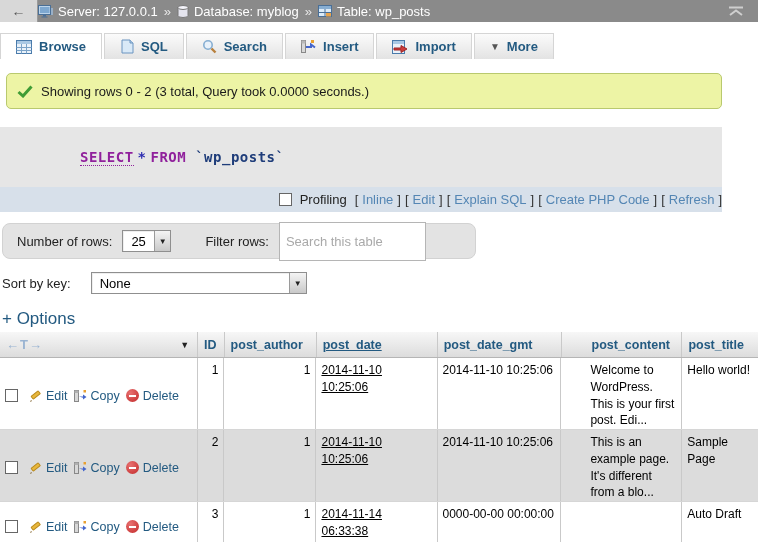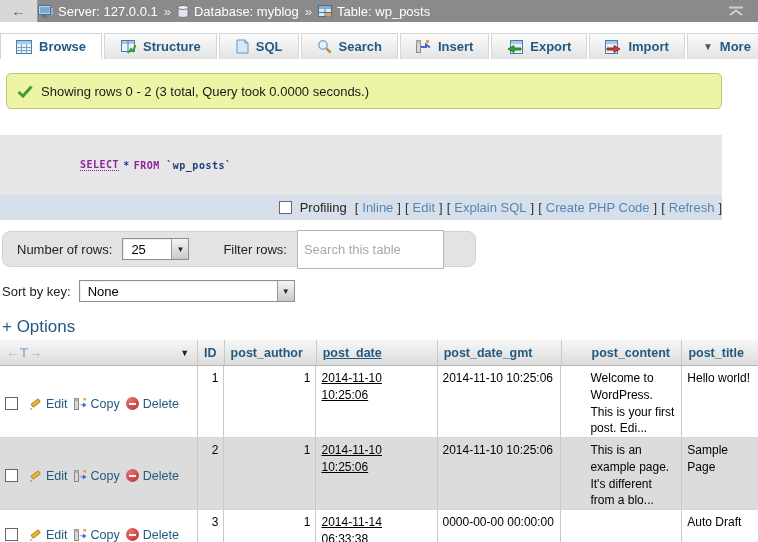--- a/index.html
+++ b/index.html
@@ -18,41 +18,41 @@
   .tabs { display:flex; height:37px; background:#fff; padding-top:11px; }
   .tab { display:flex; align-items:center; gap:7px; padding:0 15px; margin-right:2px;
          background:linear-gradient(#fbfbfb,#e3e3e3); border:1px solid #d5d5d5; border-bottom:none;
          color:#235a81; font-weight:bold; font-size:13px; cursor:pointer; white-space:nowrap; }
   .tab.active { background:#fff; border-color:#d5d5d5; }
   .tab .more-arrow { color:#555; font-size:10px; }
   
   .msg { margin:14px 36px 0 6px; height:36px; width:716px; background:#edf4a5; border:1px solid #b9c96e; border-radius:5px;
          display:flex; align-items:center; gap:8px; padding-left:10px; color:#1a1a1a; font-size:13px; }
   
-  .sqlbox { margin-top:26px; width:722px; height:60px; background:#e6e6e6; display:flex; align-items:center; padding-left:80px;
-            font-family:"DejaVu Sans Mono", monospace; font-size:10px; letter-spacing:0.5px; }
+  .sqlbox { margin-top:18px; width:722px; height:60px; background:#e6e6e6; display:flex; align-items:center; padding-left:80px;
+            font-family:"DejaVu Sans Mono", monospace; font-size:14px; letter-spacing:0.5px; }
   .kw { color:#90219c; font-weight:bold; }
   .kw.help { border-bottom:1px dotted #90219c; }
   .op { color:#2b2bb0; font-weight:bold; padding:0 4px; }
   .ident { color:#1f3d7a; font-weight:bold; }
   .profiling { width:722px; height:25px; background:#d7e0ea; display:flex; align-items:center; justify-content:flex-end; gap:4px; font-size:13px; color:#222; }
   .profiling .lbl { margin-right:4px; }
   .br { color:#333; }
   .plink { color:#5486b4; cursor:pointer; }
   
   .rowsbar { margin-top:11px; margin-left:2px; width:474px; height:36px; background:#e3e3e3; border:1px solid #d2d2d2; border-radius:8px;
              display:flex; align-items:center; gap:10px; padding:0 14px; font-size:13px; color:#222; }
   .selectbox { display:flex; height:22px; border:1px solid #8f8f8f; background:#fff; box-shadow:inset 1px 1px 0 #00000010; cursor:pointer; }
   .selectbox .val { display:flex; align-items:center; padding:0 8px; font-size:13px; color:#000; flex:1; }
   .selectbox .btn { width:17px; background:linear-gradient(#f4f4f4,#c9c9c9); border-left:1px solid #9a9a9a; display:flex; align-items:center; justify-content:center; font-size:8px; color:#222; }
-  .sel-rows { width:67px; }
+  .sel-rows { width:49px; }
   .sel-sort { width:216px; }
   .filter-input { width:147px; height:39px; border:1px solid #b5b5b5; padding:2px 6px; font-size:13px; font-family:"Liberation Sans",sans-serif; color:#000; }
   .filter-input::placeholder { color:#a9a9a9; }
-  .sortrow { margin-top:10px; margin-left:2px; height:28px; display:flex; align-items:center; gap:8px; font-size:13px; color:#222; }
+  .sortrow { margin-top:10px; margin-left:2px; height:28px; display:flex; align-items:center; gap:20px; font-size:13px; color:#222; }
   .options-link { display:inline-block; margin:12px 0 3px 2px; color:#235a81; font-size:17px; cursor:pointer; }
   
   .grid { width:758px; font-size:12px; }
   .thead { display:flex; height:26px; background:linear-gradient(#f7f7f7,#dcdcdc); border-bottom:1px solid #b5b5b5; align-items:center; }
   .th { color:#235a81; font-weight:bold; font-size:12.5px; padding:0 6px; height:100%; display:flex; align-items:center; border-right:1px solid #c9c9c9; }
   .th:last-child { border-right:none; }
   .th-act { justify-content:space-between; }
   .nav-glyphs { color:#9ab4d2; font-size:13px; letter-spacing:1px; }
   .sort-tri { color:#222; font-size:9px; padding-right:2px; }
   .trow { display:flex; align-items:stretch; border-bottom:1px solid #d6d6d6; background:#fff; }
@@ -131,31 +131,20 @@
             <line x1="0.5" y1="7.5" x2="15.5" y2="7.5" stroke="#7ba3c8"></line>
             <line x1="0.5" y1="10.5" x2="15.5" y2="10.5" stroke="#7ba3c8"></line>
             <line x1="5.5" y1="4" x2="5.5" y2="13.5" stroke="#7ba3c8"></line>
             <line x1="10.5" y1="4" x2="10.5" y2="13.5" stroke="#7ba3c8"></line>
           </svg>
         </span>
       <span>Browse</span>
     </div>
     <div class="tab">
       <span>
-          <svg width="16" height="14" viewBox="0 0 16 14">
-            <rect x="1.5" y="0.5" width="13" height="11" fill="#eaf2fa" stroke="#4a7bab"></rect>
-            <rect x="2" y="1" width="12" height="3" fill="#a9c8e4"></rect>
-            <line x1="8" y1="1" x2="8" y2="11" stroke="#4a7bab"></line>
-            <path d="M8 13 L11 9 L13 11 L15.5 5" fill="none" stroke="#3f9c35" stroke-width="2"></path>
-          </svg>
-        </span>
-      <span>Structure</span>
-    </div>
-    <div class="tab">
-      <span>
           <svg width="14" height="15" viewBox="0 0 14 15">
             <path d="M2 1 L10 1 L13 4 L13 14 L2 14 Z" fill="#d9e9f7" stroke="#6a94c0"></path>
             <path d="M10 1 L10 4 L13 4" fill="#b3cfe8" stroke="#6a94c0"></path>
           </svg>
         </span>
       <span>SQL</span>
     </div>
     <div class="tab">
       <span>
           <svg width="15" height="15" viewBox="0 0 15 15">
@@ -168,30 +157,20 @@
     <div class="tab">
       <span>
           <svg width="15" height="15" viewBox="0 0 15 15">
             <rect x="0.5" y="1.5" width="4" height="12" fill="#d8d8d8" stroke="#888"></rect>
             <rect x="0.5" y="1.5" width="4" height="3" fill="#b8b8b8"></rect>
             <path d="M5 8 L10 8 L10 5.5 L14 8.5" fill="none" stroke="#4466cc" stroke-width="2"></path>
             <rect x="10" y="1" width="3" height="3" fill="#e8a030"></rect>
           </svg>
         </span>
       <span>Insert</span>
-    </div>
-    <div class="tab">
-      <span>
-          <svg width="16" height="14" viewBox="0 0 16 14">
-            <rect x="3.5" y="0.5" width="12" height="13" fill="#eaf2fa" stroke="#4a7bab"></rect>
-            <rect x="4" y="1" width="11" height="3" fill="#a9c8e4"></rect>
-            <path d="M14 8 L7 8 L7 5.5 L1 9 L7 12.5 L7 10 L14 10 Z" fill="#3f9c35" stroke="#2c7a26"></path>
-          </svg>
-        </span>
-      <span>Export</span>
     </div>
     <div class="tab">
       <span>
           <svg width="16" height="14" viewBox="0 0 16 14">
             <rect x="0.5" y="0.5" width="12" height="13" fill="#eaf2fa" stroke="#4a7bab"></rect>
             <rect x="1" y="1" width="11" height="3" fill="#a9c8e4"></rect>
             <path d="M2 8 L9 8 L9 5.5 L15 9 L9 12.5 L9 10 L2 10 Z" fill="#cc3a3a" stroke="#9c2626"></path>
           </svg>
         </span>
       <span>Import</span>

